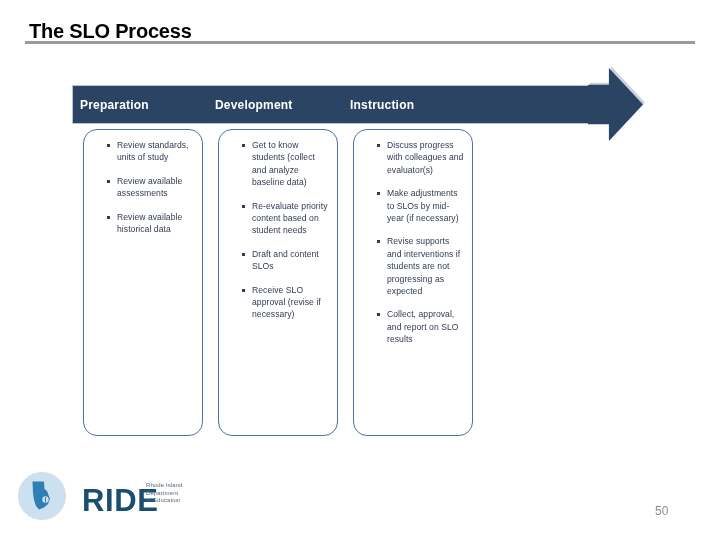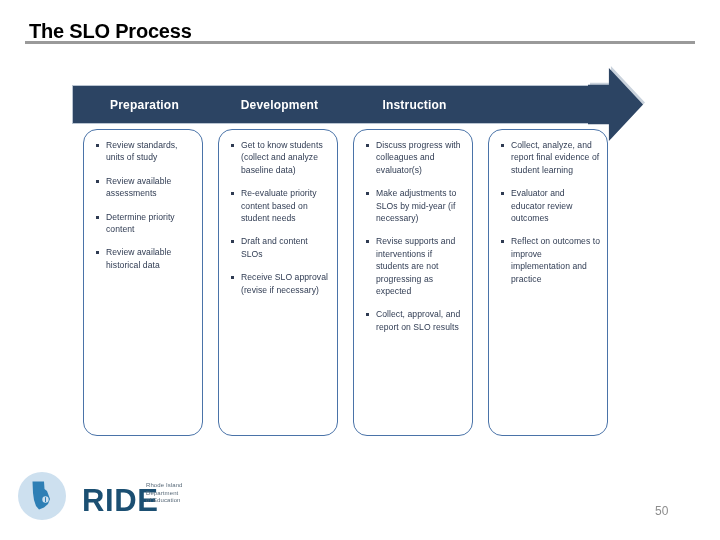--- a/index.html
+++ b/index.html
@@ -73,21 +73,20 @@
     clip-path: polygon(0% 23%, 38% 23%, 38% 0%, 100% 50%, 38% 100%, 38% 77%, 0% 77%);
   }
   .stage-label {
     position: absolute;
     top: 11px;
     height: 18px;
     line-height: 18px;
     color: #ffffff;
     font-size: 12px;
     font-weight: bold;
-    text-align: center;
     letter-spacing: 0.2px;
     white-space: nowrap;
   }
   .stage-label.s0 { left: 8px;   width: 129px; }
   .stage-label.s1 { left: 143px; width: 129px; }
   .stage-label.s2 { left: 278px; width: 129px; }
   .stage-label.s3 { left: 410px; width: 129px; }
 
   
   #cards {
@@ -99,21 +98,21 @@
   }
   .card {
     position: absolute;
     top: 0;
     width: 120px;
     height: 307px;
     box-sizing: border-box;
     border: 1.6px solid #4a73a8;
     border-radius: 14px;
     background: #ffffff;
-    padding: 9px 7px 0 11px;
+    padding: 9px 7px 0 22px;
   }
   .card.c0 { left: 0px; }
   .card.c1 { left: 135px; }
   .card.c2 { left: 270px; }
   .card.c3 { left: 405px; }
 
   .bullet-list {
     margin: 0;
     padding: 0;
     list-style: none;
@@ -202,45 +201,37 @@
   <div class="stage-label s0">Preparation</div>
   <div class="stage-label s1">Development</div>
   <div class="stage-label s2">Instruction</div>
 </div>
 
 <div id="cards">
   <div class="card c0">
     <ul class="bullet-list">
       <li class="bullet-item">Review standards, units of study</li>
       <li class="bullet-item">Review available assessments</li>
-      <li class="bullet-item">Determine priority content</li>
       <li class="bullet-item">Review available historical data</li>
     </ul>
   </div>
   <div class="card c1">
     <ul class="bullet-list">
       <li class="bullet-item">Get to know students (collect and analyze baseline data)</li>
       <li class="bullet-item">Re-evaluate priority content based on student needs</li>
       <li class="bullet-item">Draft and content SLOs</li>
       <li class="bullet-item">Receive SLO approval (revise if necessary)</li>
     </ul>
   </div>
   <div class="card c2">
     <ul class="bullet-list">
       <li class="bullet-item">Discuss progress with colleagues and evaluator(s)</li>
       <li class="bullet-item">Make adjustments to SLOs by mid-year (if necessary)</li>
       <li class="bullet-item">Revise supports and interventions if students are not progressing as expected</li>
       <li class="bullet-item">Collect, approval, and report on SLO results</li>
-    </ul>
-  </div>
-  <div class="card c3">
-    <ul class="bullet-list">
-      <li class="bullet-item">Collect, analyze, and report final evidence of student learning</li>
-      <li class="bullet-item">Evaluator and educator review outcomes</li>
-      <li class="bullet-item">Reflect on outcomes to improve implementation and practice</li>
     </ul>
   </div>
 </div>
 
 <div id="ride-logo">
   <div id="logo-circle"></div>
   <svg id="logo-state" viewBox="0 0 21 29">
     <path d="M1.5,0.5 L13,0.5 L13.5,8 L16,10 L17.5,14 L19,18 L17,23 L13,26.5 L8,28.5 L5,25 L3,19 L2,12 Z" fill="#2e7fb5"></path>
     <circle cx="14.5" cy="18.5" r="3.2" fill="#cde0ef"></circle>
     <path d="M14.5,16.2 L14.5,21" stroke="#2e7fb5" stroke-width="1"></path>

